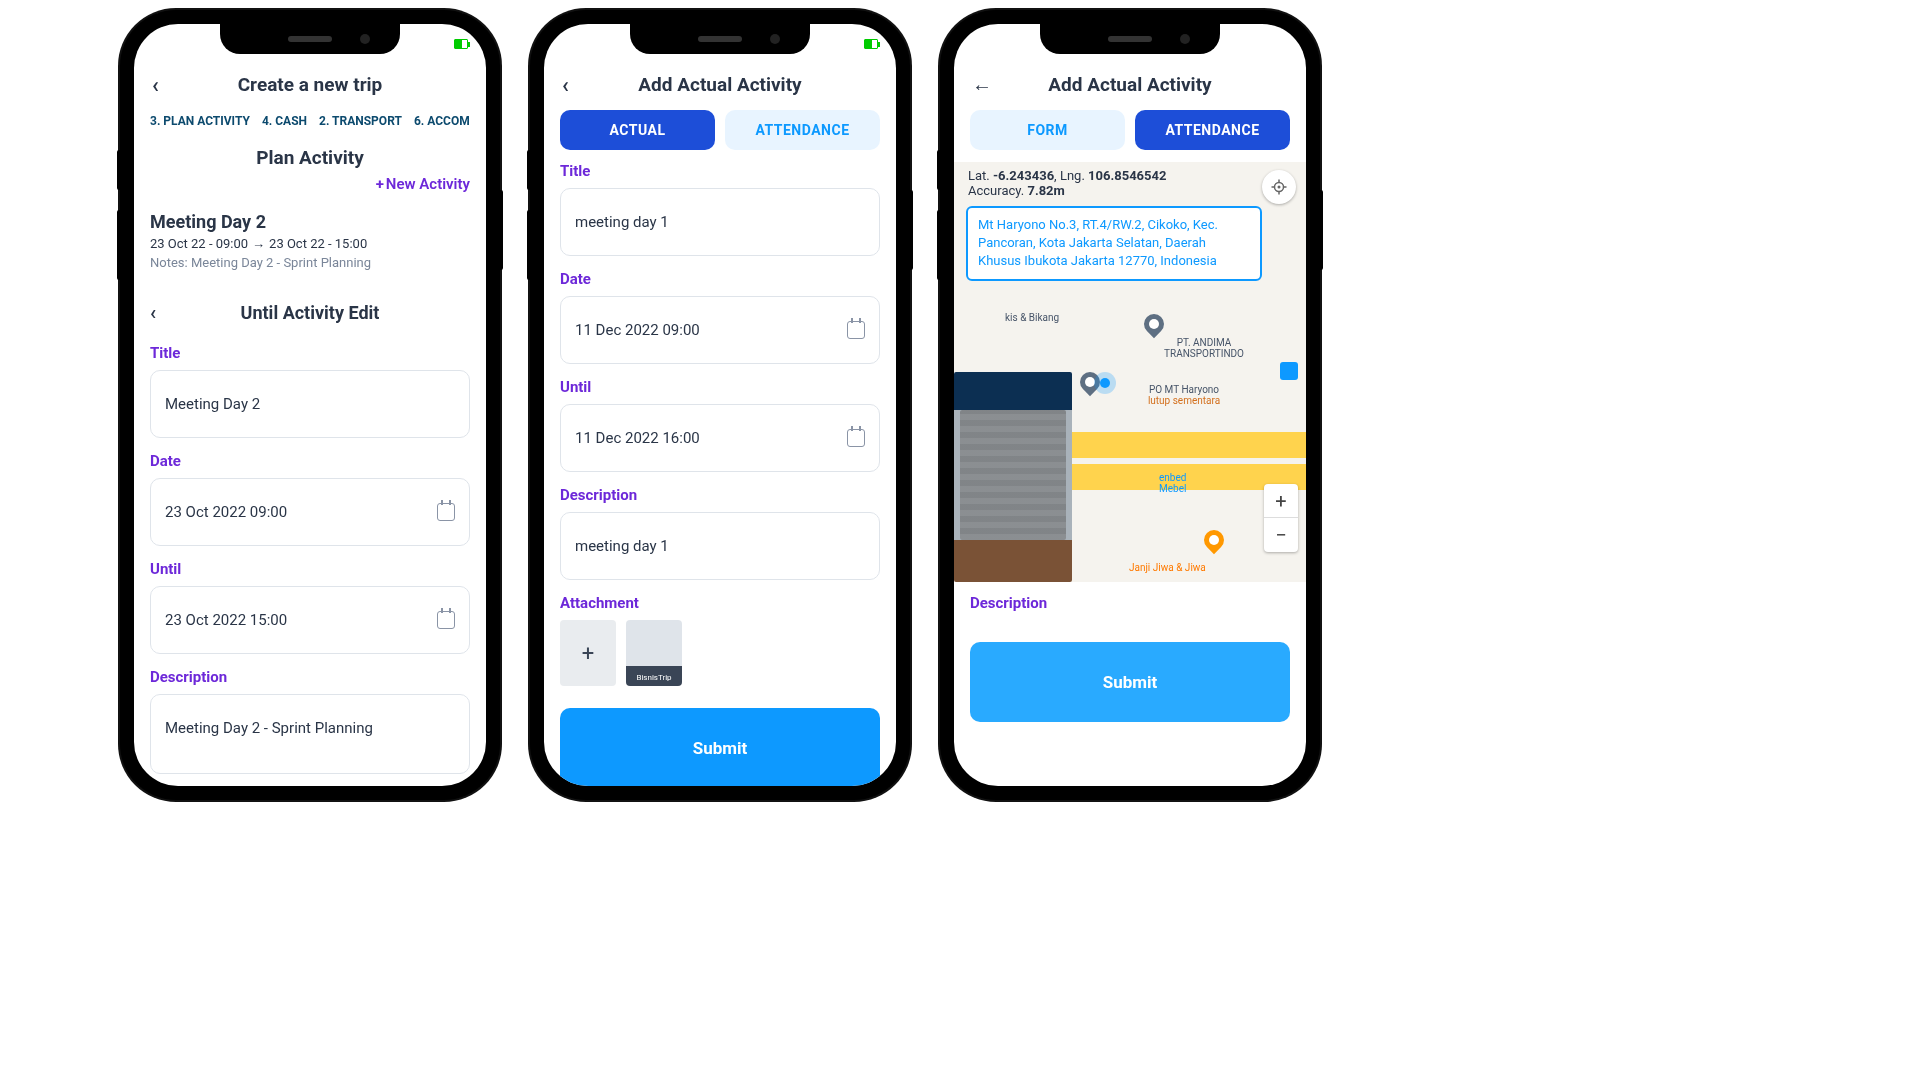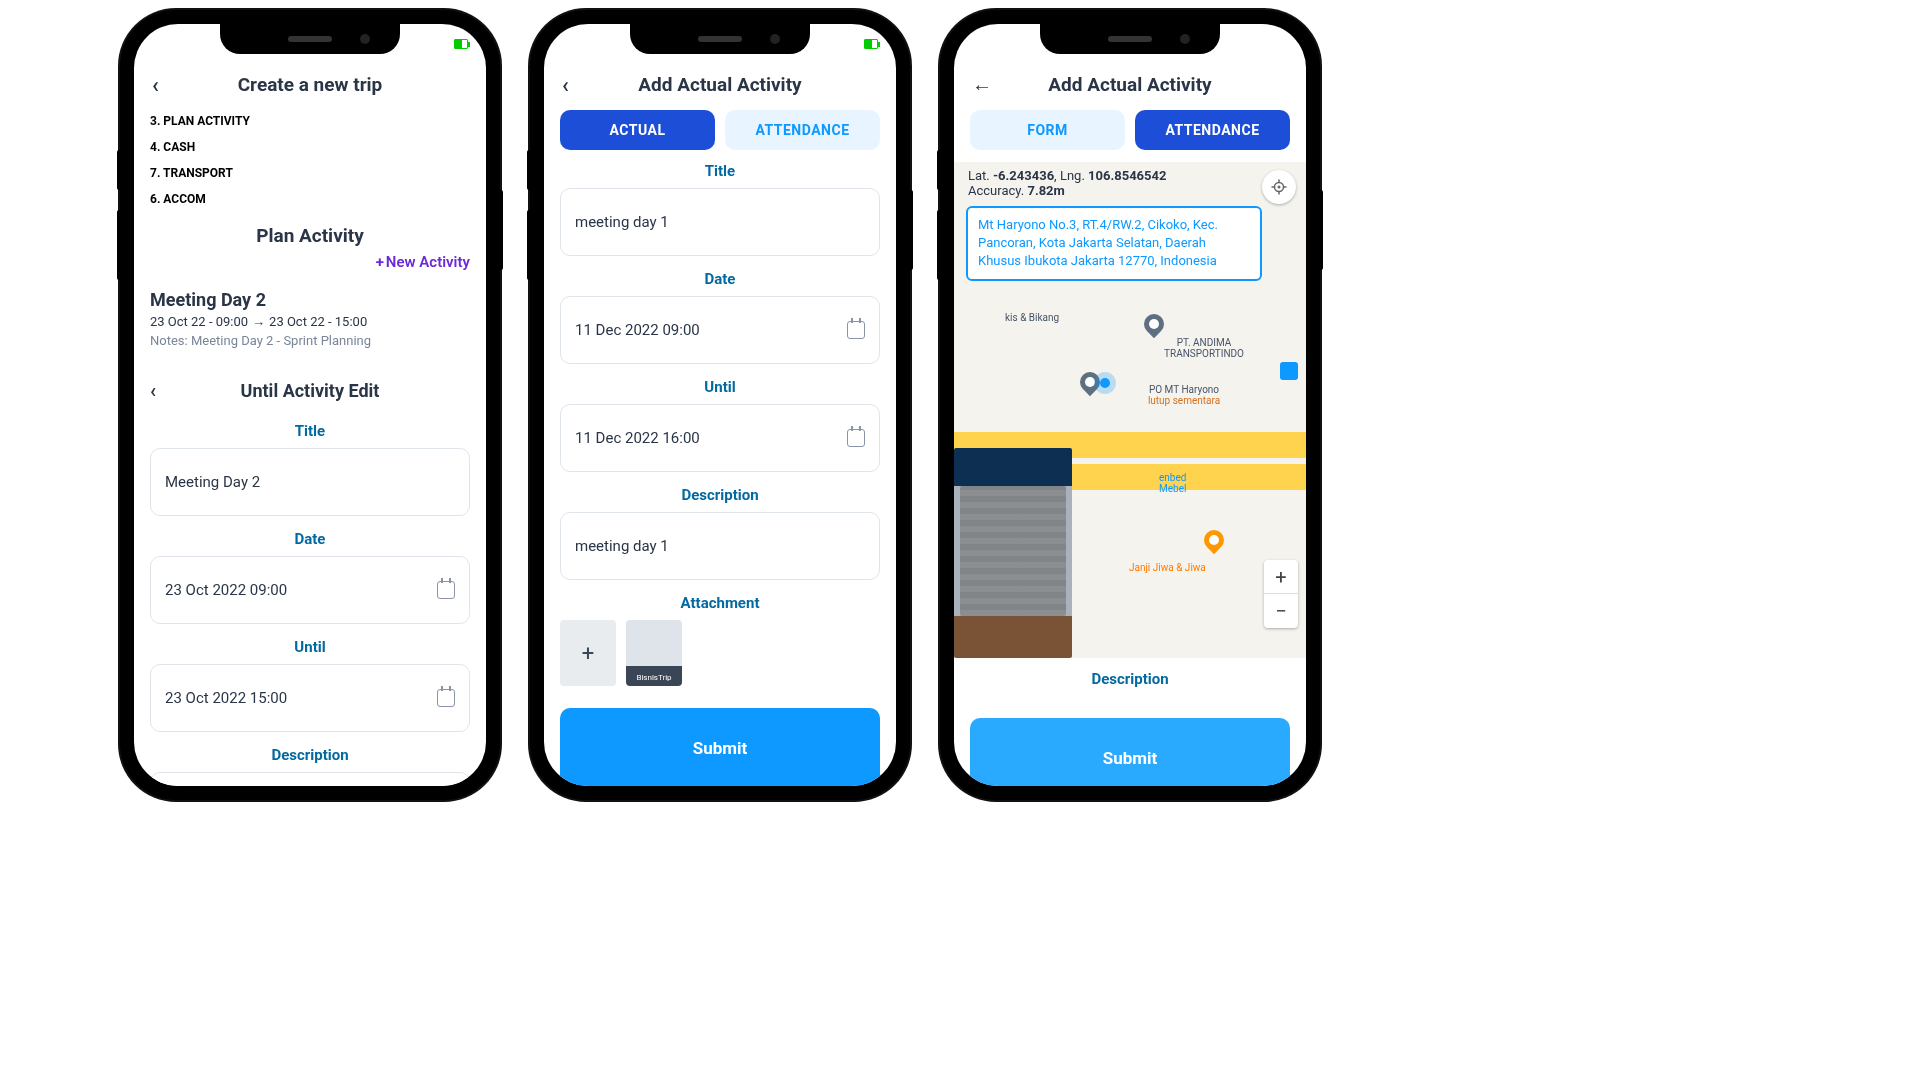--- a/index.html
+++ b/index.html
@@ -53,36 +53,36 @@
   .battery-icon::after { content:""; position:absolute; right:-3px; top:2px; width:2px; height:5px; background:#0c0;}
   .battery-icon .fill { width:60%; height:100%; background:#0c0;}
 
   .content { padding: 0 16px; color: #2a3547; }
   .header {
     display: flex; align-items: center; justify-content: center; position: relative; height: 40px; margin-bottom: 4px;
   }
   .header .back { position: absolute; left: 2px; font-size: 22px; font-weight: 600; cursor: pointer; }
   .header .title { font-size: 19px; font-weight: 700; color: #2a3547;}
 
-  .steps { display: flex; gap: 12px; font-size: 12px; font-weight: 700; color: #000000; margin: 10px 0 18px; white-space: nowrap; overflow: hidden; flex-direction: column;}
+  .steps { display: flex; gap: 12px; font-size: 12px; font-weight: 700; color: #0c4a6e; margin: 10px 0 18px; white-space: nowrap; overflow: hidden;}
   .section-title { text-align: center; font-size: 19px; font-weight: 700; margin-bottom: 6px; }
   .new-activity { text-align: right; color: #6d28d9; font-weight: 600; font-size: 15px; margin-bottom: 18px; cursor: pointer;}
   .new-activity .plus { font-weight: 700; margin-right: 2px;}
 
   .meeting-block { margin-bottom: 24px; }
   .meeting-block .mtitle { font-size: 18px; font-weight: 700; margin-bottom: 4px;}
   .meeting-block .mtime { font-size: 13px; color: #2a3547; margin-bottom: 4px;}
   .meeting-block .mtime .arrow { margin: 0 4px;}
   .meeting-block .mnotes { font-size: 13px; color: #7a8699;}
 
   .subheader { display: flex; align-items: center; justify-content: center; position: relative; height: 36px; margin-bottom: 12px;}
   .subheader .back { position: absolute; left: 0; font-size: 20px; font-weight: 600;}
   .subheader .title { font-size: 18px; font-weight: 700;}
 
-  .field-label { font-size: 15px; font-weight: 700; color: #0369a1; margin-bottom: 8px; margin-top: 14px; text-align: center;}
+  .field-label { font-size: 15px; font-weight: 700; color: #6d28d9; margin-bottom: 8px; margin-top: 14px;}
   .field-input {
     width: 100%; border: 1px solid #dfe4ea; border-radius: 10px; padding: 24px 14px; font-size: 15px; color: #2a3547;
     display: flex; align-items: center; justify-content: space-between; background: #fff;
   }
   .field-input.tall { min-height: 80px; align-items: flex-start;}
   .cal-icon { width: 18px; height: 18px; border: 1.5px solid #8a94a6; border-radius: 3px; position: relative; flex-shrink: 0;}
   .cal-icon::before { content:""; position:absolute; top:-4px; left:3px; width:2px; height:5px; background:#8a94a6;}
   .cal-icon::after { content:""; position:absolute; top:-4px; right:3px; width:2px; height:5px; background:#8a94a6;}
 
   
@@ -102,21 +102,21 @@
   }
 
   .submit-btn {
     width: 100%; background: #0d99ff; color: #fff; font-weight: 700; font-size: 17px; text-align: center;
     padding: 30px 0; border-radius: 10px; margin-top: 22px; cursor: pointer; border: none;
   }
   .submit-btn.light { background: #29aaff;}
 
   
   .map-area {
-    position: relative; height: 496px; margin: 6px -16px 12px; overflow: hidden;
+    position: relative; height: 420px; margin: 6px -16px 12px; overflow: hidden;
     background: #f5f3ee;
   }
   .map-info { position: absolute; top: 6px; left: 14px; font-size: 13px; color: #2a3547; z-index: 3;}
   .map-info .bold { font-weight: 700;}
   .locate-btn { position: absolute; top: 8px; right: 10px; width: 34px; height: 34px; background: #fff; border-radius: 50%; box-shadow: 0 1px 3px rgba(0,0,0,.3); z-index:3; display:flex; align-items:center; justify-content:center; cursor:pointer;}
   .locate-btn svg { width:18px; height:18px;}
   .addr-box {
     position: absolute; top: 44px; left: 12px; right: 44px;
     background: #fff; border: 2px solid #0d99ff; border-radius: 6px; padding: 8px 10px; font-size: 13px; color: #0d99ff; line-height: 1.4; z-index: 3;
   }
@@ -162,21 +162,21 @@
         </div>
       </div>
     <div class="content">
       <div class="header">
         <span class="back">‹</span>
         <span class="title">Create a new trip</span>
       </div>
       <div class="steps">
         <span>3. PLAN ACTIVITY</span>
         <span>4. CASH</span>
-        <span>7. TRANSPORT</span>
+        <span>2. TRANSPORT</span>
         <span>6. ACCOM</span>
       </div>
       <div class="section-title">Plan Activity</div>
       <div class="new-activity"><span class="plus">+</span><span>New Activity</span></div>
 
       <div class="meeting-block">
         <div class="mtitle">Meeting Day 2</div>
         <div class="mtime">
           <span>23 Oct 22 - 09:00</span><span class="arrow">→</span><span>23 Oct 22 - 15:00</span>
         </div>

